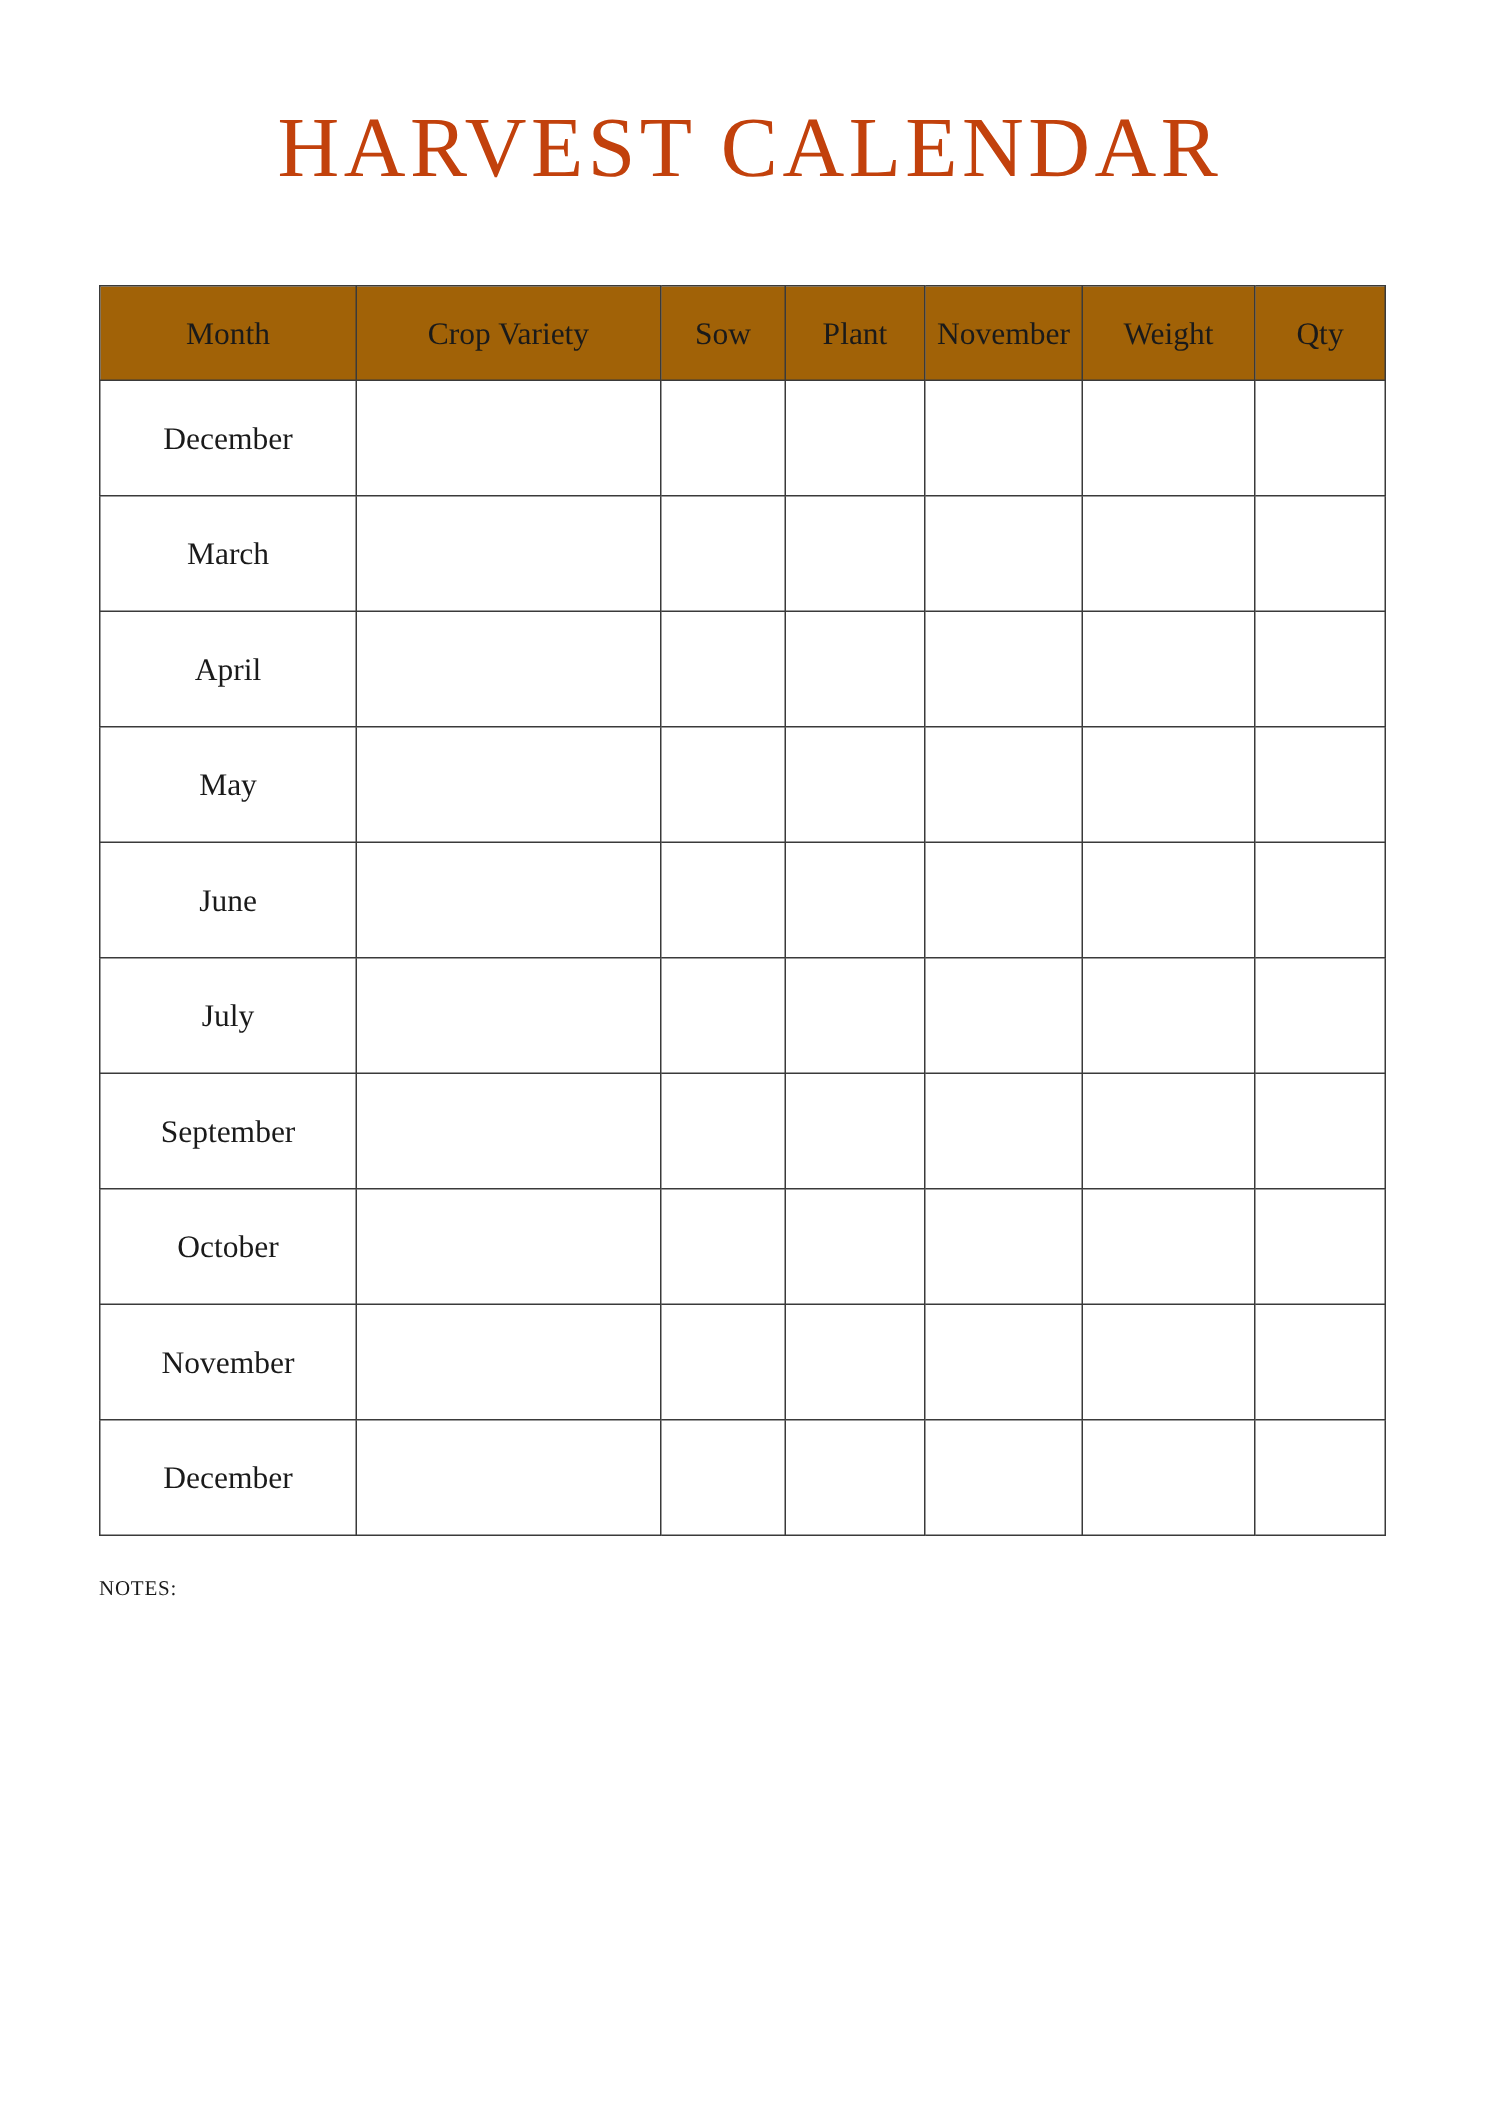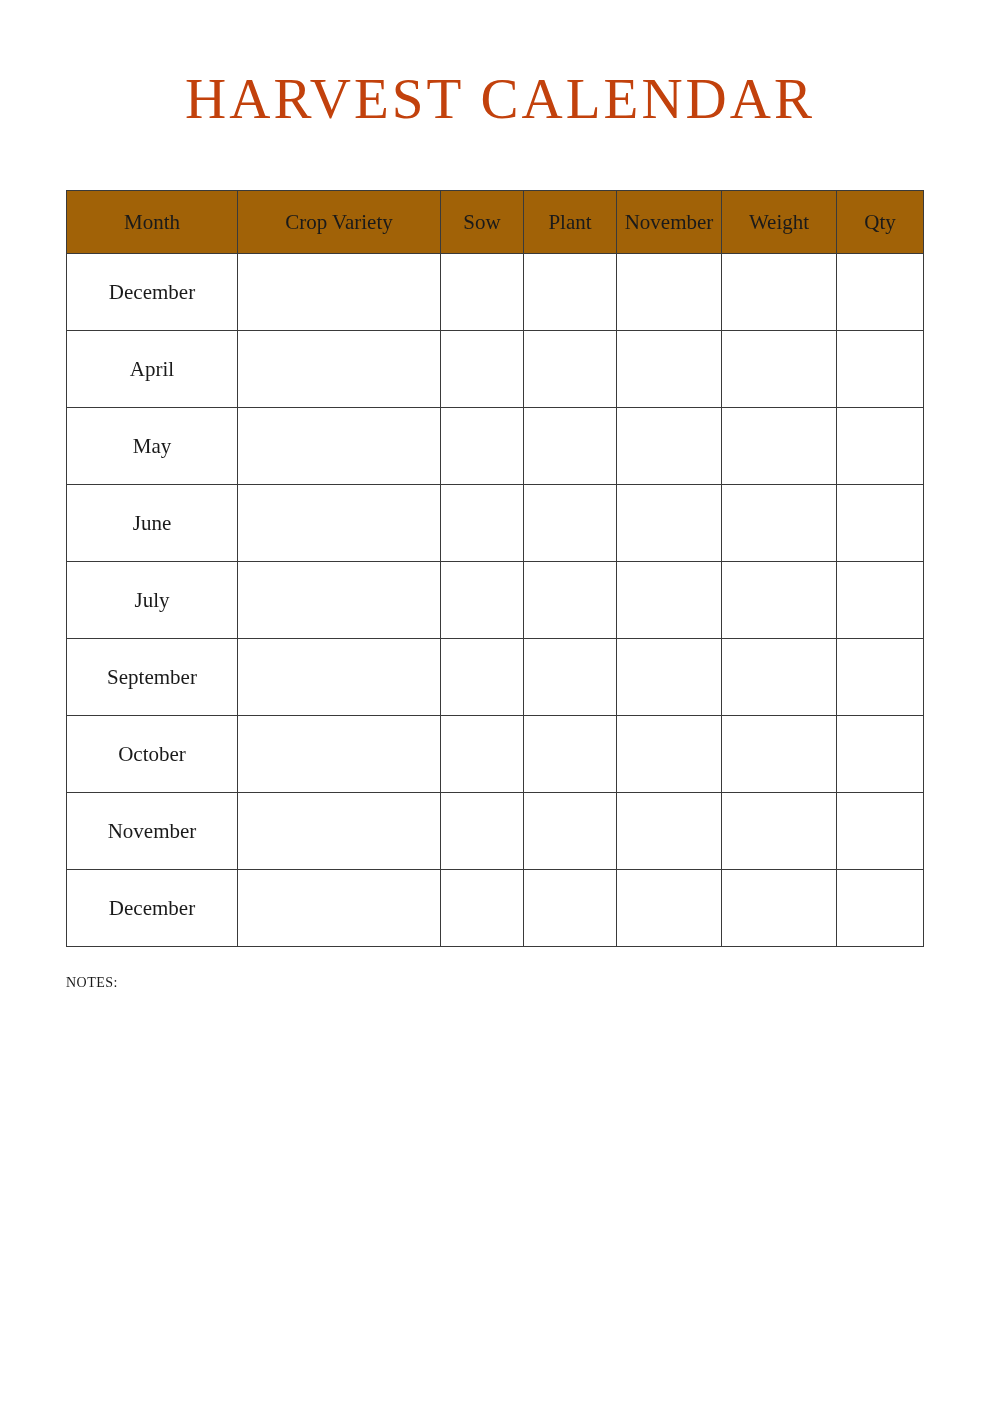--- a/index.html
+++ b/index.html
@@ -113,20 +113,29 @@
         <tr>
           <td class="month-cell">December</td>
           <td></td>
           <td></td>
           <td></td>
           <td></td>
           <td></td>
           <td></td>
         </tr>
         <tr>
+          <td class="month-cell">March</td>
+          <td></td>
+          <td></td>
+          <td></td>
+          <td></td>
+          <td></td>
+          <td></td>
+        </tr>
+        <tr>
           <td class="month-cell">April</td>
           <td></td>
           <td></td>
           <td></td>
           <td></td>
           <td></td>
           <td></td>
         </tr>
         <tr>
           <td class="month-cell">May</td>

